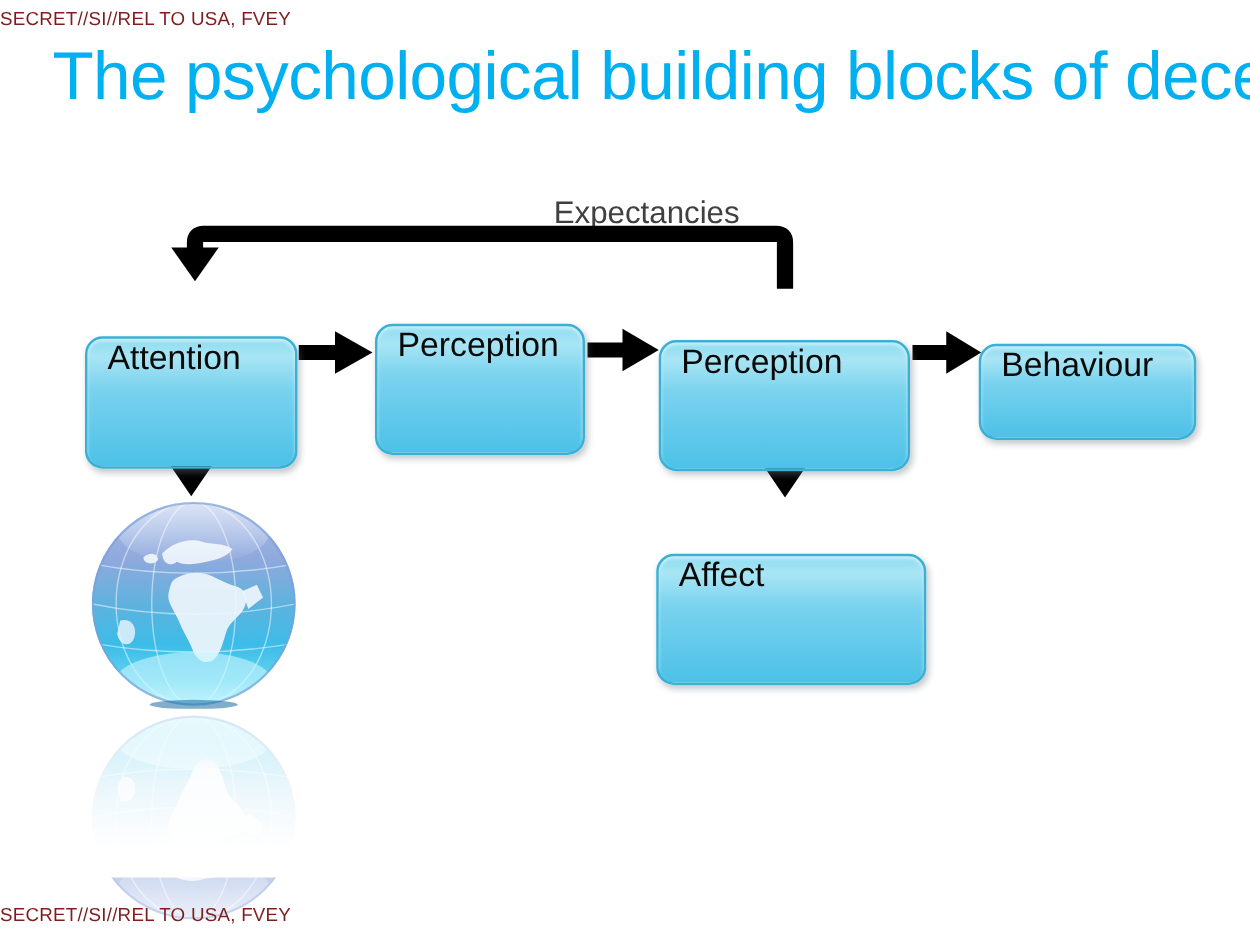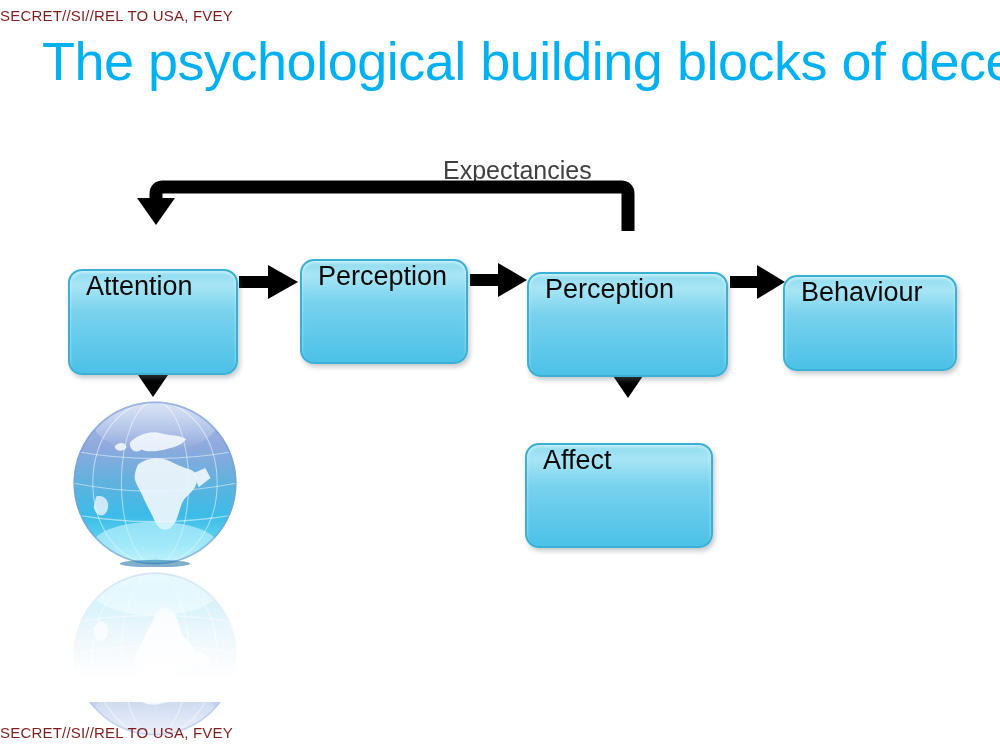--- a/index.html
+++ b/index.html
@@ -24,22 +24,22 @@
     position:absolute;box-sizing:border-box;display:flex;align-items:flex-start;
     padding-left:16px;font-size:27px;color:#0a0a0a;
     border:2px solid #3ab0d5;border-radius:14px;
     background:linear-gradient(180deg,#8edcf1 0%,#a8e5f4 14%,#79d2ee 40%,#4cc1e7 100%);
     box-shadow:2px 3px 5px rgba(110,120,130,0.40), inset 0 2px 3px rgba(255,255,255,0.55);
     margin-top:44px;
   }
   #node-attention{left:68px;top:225px;width:170px;height:106px;}
   #node-perception{left:300px;top:215px;width:168px;height:105px;}
   #node-sensemaking{left:527px;top:228px;width:201px;height:105px;}
-  #node-behaviour{left:783px;top:231px;width:174px;height:96px;}
-  #node-affect{left:525px;top:399px;width:188px;height:105px;}
+  #node-behaviour{left:783px;top:231px;width:174px;height:77px;}
+  #node-affect{left:525px;top:399px;width:216px;height:105px;}
   .globe-wrap{position:absolute;left:71px;top:399px;width:168px;height:300px;}
   .globe-main{position:absolute;left:0;top:0;width:168px;height:168px;}
   .globe-reflection{
     position:absolute;left:0;top:171px;width:168px;height:168px;
     transform:scaleY(-1);opacity:0.55;
   }
   .reflection-fade{
     position:absolute;left:-6px;top:171px;width:182px;height:132px;
     background:linear-gradient(180deg,rgba(255,255,255,0.30) 0%,rgba(255,255,255,0.78) 42%,#ffffff 82%,#ffffff 100%);
   }

